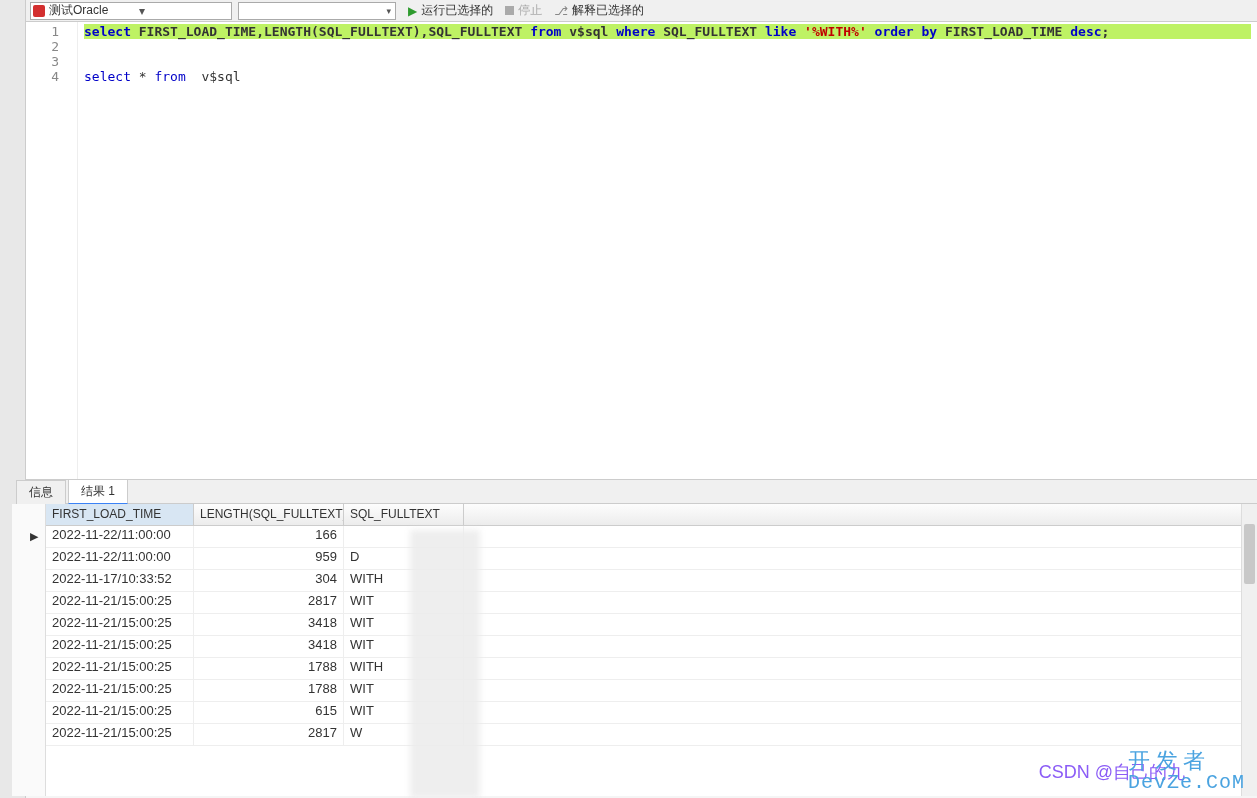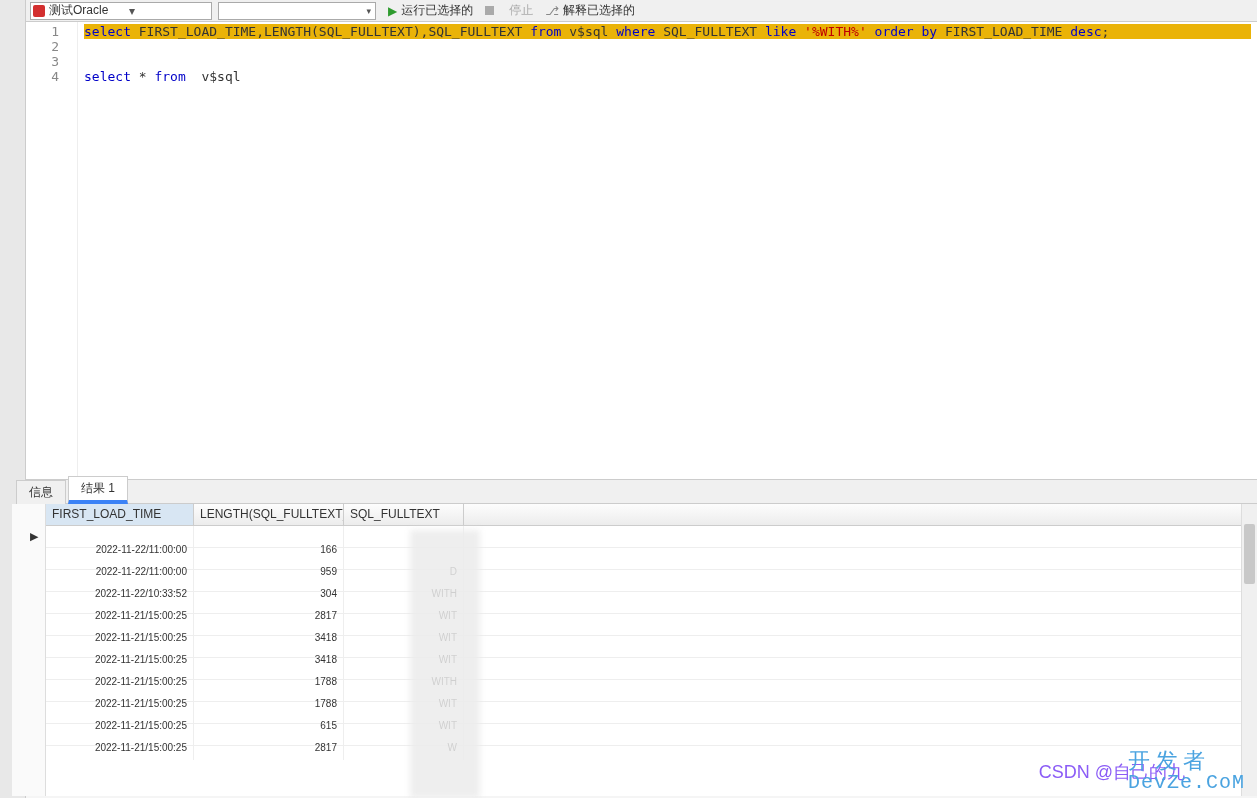--- a/index.html
+++ b/index.html
@@ -30,21 +30,21 @@
       width: 26px;
       background: #e8e8e8;
       border-right: 1px solid #ccc;
     }
     .conn-select {
       display: flex;
       align-items: center;
       background: #fff;
       border: 1px solid #aaa;
       height: 18px;
-      width: 182px;
+      width: 202px;
       margin-right: 6px;
       padding: 0 2px;
       position: relative;
     }
     .conn-icon {
       width: 12px; height: 12px;
       background: #d32f2f;
       border-radius: 2px;
       margin-right: 4px;
       flex-shrink: 0;
@@ -64,21 +64,21 @@
     }
     .tb-btn {
       display: flex;
       align-items: center;
       padding: 0 6px;
       height: 18px;
       cursor: pointer;
       font-size: 12px;
       color: #333;
     }
-    .tb-btn.disabled { color: #aaa; gap: 11px; }
+    .tb-btn.disabled { color: #aaa; }
     .play-icon { color: #2e9b2e; font-size: 12px; margin-right: 4px; }
     .stop-icon { width: 9px; height: 9px; background: #aaa; margin-right: 4px; }
     .explain-icon { margin-right: 4px; color: #888; font-size: 12px; }
     .editor-wrap {
       display: flex;
       background: #fff;
       height: 458px;
       margin-left: 26px;
       border-bottom: 1px solid #ccc;
     }
@@ -97,21 +97,22 @@
     .code-area {
       flex: 1;
       padding: 2px 6px;
       font-family: Consolas, monospace;
       font-size: 13px;
       line-height: 15px;
       white-space: pre;
     }
     .code-line { height: 15px; }
     .code-line.highlighted {
-      background: #eab308;
+      background: #bef264;
+      font-weight: bold;
     }
     .kw { color: #0000c8; }
     .str { color: #c00000; }
     .ident { color: #333; }
     .tabs-bar {
       display: flex;
       align-items: flex-end;
       background: #f0f0f0;
       margin-left: 12px;
       height: 24px;
@@ -124,21 +125,21 @@
       border: 1px solid #ccc;
       border-bottom: none;
       background: #f0f0f0;
       margin-right: 2px;
       cursor: pointer;
       position: relative;
       top: 1px;
     }
     .tab.active {
       background: #fff;
-      border-bottom: 4px solid #3b82f6;
+      border-bottom: 1px solid #3b82f6;
     }
     .results-wrap {
       display: flex;
       background: #fff;
       margin-left: 12px;
       height: 292px;
       position: relative;
     }
     .row-indicator {
       width: 34px;
@@ -163,26 +164,25 @@
       overflow: hidden;
       white-space: nowrap;
     }
     .grid-header .cell.sel { background: #d8e6f3; }
     .grid-row {
       display: flex;
       height: 22px;
       border-bottom: 1px solid #eee;
     }
     .grid-row .cell {
-      padding: 18px 6px;
+      padding: 1px 6px;
       border-right: 1px solid #eee;
-      font-size: 10px;
+      font-size: 13px;
       overflow: hidden;
       white-space: nowrap;
-      text-align: right;
     }
     .col-time { width: 148px; }
     .col-len { width: 150px; text-align: right; }
     .col-sql { width: 120px; }
     .row-pointer {
       position: absolute;
       left: 18px;
       top: 26px;
       font-size: 11px;
       color: #333;
@@ -292,21 +292,21 @@
           <div class="cell col-time">2022-11-22/11:00:00</div>
           <div class="cell col-len">166</div>
           <div class="cell col-sql"></div>
         </div>
         <div class="grid-row">
           <div class="cell col-time">2022-11-22/11:00:00</div>
           <div class="cell col-len">959</div>
           <div class="cell col-sql">D</div>
         </div>
         <div class="grid-row">
-          <div class="cell col-time">2022-11-22/10:33:52</div>
+          <div class="cell col-time">2022-11-17/10:33:52</div>
           <div class="cell col-len">304</div>
           <div class="cell col-sql">WITH</div>
         </div>
         <div class="grid-row">
           <div class="cell col-time">2022-11-21/15:00:25</div>
           <div class="cell col-len">2817</div>
           <div class="cell col-sql">WIT</div>
         </div>
         <div class="grid-row">
           <div class="cell col-time">2022-11-21/15:00:25</div>

